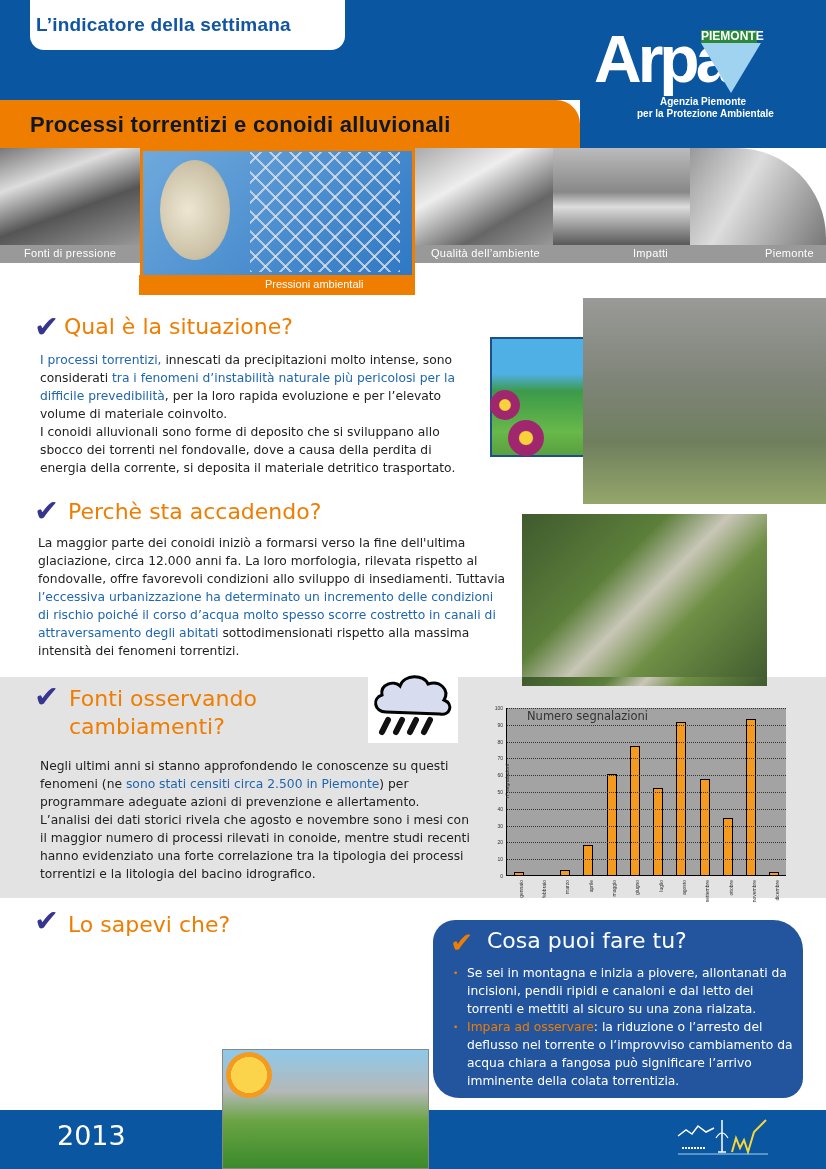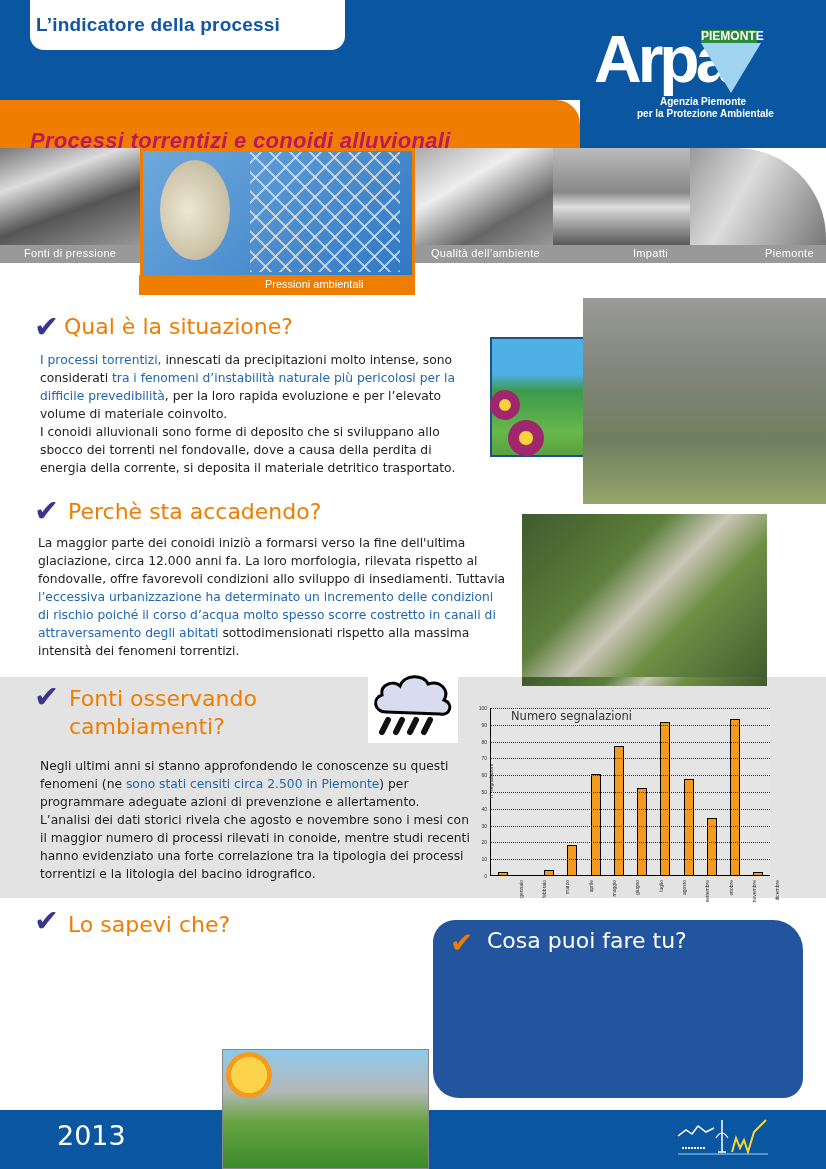--- a/index.html
+++ b/index.html
@@ -6,21 +6,21 @@
   html, body { width: 826px; height: 1169px; background: #ffffff; overflow: hidden; }
   body { position: relative; font-family: "DejaVu Sans", sans-serif; color: #222; }
   .abs { position: absolute; }
 
   
   .top-band { left: 0; top: 0; width: 826px; height: 100px; background: #0a56a0; }
   .kicker-box { left: 30px; top: 0; width: 315px; height: 50px; background: #fff; border-radius: 0 0 14px 14px; }
   .kicker { left: 36px; top: 14px; font-family: "Liberation Sans", sans-serif; font-weight: bold; font-size: 19px; color: #1155a3; letter-spacing: 0.2px; }
   .title-band { left: 0; top: 100px; width: 580px; height: 48px; background: #ef7d00; border-radius: 0 24px 0 0; }
   .title-right-blue { left: 580px; top: 100px; width: 246px; height: 48px; background: #0a56a0; }
-  .title { left: 30px; top: 128px; font-family: "Liberation Sans", sans-serif; font-weight: bold; font-size: 22px; color: #be185d; letter-spacing: 0.3px; font-style: italic; }
+  .title { left: 30px; top: 112px; font-family: "Liberation Sans", sans-serif; font-weight: bold; font-size: 22px; color: #0f172a; letter-spacing: 0.3px; }
 
   
   .logo-word { left: 594px; top: 26px; font-family: Liberation Sans, sans-serif; font-weight: bold; font-size: 66px; color: #fff; letter-spacing: -4px; line-height: 66px; }
   .logo-pie { left: 701px; top: 30px; width: 56px; height: 13px; background: #2a8a3a; color: #fff; font-size: 12px; font-weight: bold; text-align: center; line-height: 13px; font-family: "Liberation Sans", sans-serif; }
   .logo-tri { left: 701px; top: 43px; width: 0; height: 0; border-left: 30px solid transparent; border-right: 30px solid transparent; border-top: 50px solid #9fd3f0; }
   .logo-sub1 { left: 660px; top: 96px; font-family: "Liberation Sans", sans-serif; font-weight: bold; font-size: 10px; color: #fff; }
   .logo-sub2 { left: 637px; top: 108px; font-family: "Liberation Sans", sans-serif; font-weight: bold; font-size: 10px; color: #fff; }
 
   
   .strip { top: 148px; height: 98px; }
@@ -49,21 +49,21 @@
   .flower2 { left: 508px; top: 420px; width: 36px; height: 36px; background: radial-gradient(circle,#f7d23b 0 25%,#a0276e 30% 100%); border-radius: 50%; }
   .mtn-photo { left: 583px; top: 298px; width: 243px; height: 206px; background: linear-gradient(180deg,#9a9a98 0%,#7f8478 40%,#6f7f5e 70%,#95a76a 100%); }
   .fan-photo { left: 522px; top: 514px; width: 245px; height: 172px; background: linear-gradient(135deg,#3f5a2e 0%,#5c7f3a 35%,#c9c6b8 50%,#6f8f45 65%,#3f5a2e 100%); }
 
   
   .gray-band { left: 0; top: 677px; width: 826px; height: 221px; background: #e3e3e3; }
   .cloud-box { left: 368px; top: 668px; width: 90px; height: 75px; background: #fff; }
 
   
   .chart { left: 476px; top: 698px; width: 340px; height: 200px; }
-  .chart-plot { position: absolute; left: 14px; top: 10px; width: 280px; height: 168px; background: #e5e5e5; border-left: 1.5px solid #000; border-bottom: 1.5px solid #000; }
+  .chart-plot { position: absolute; left: 30px; top: 10px; width: 280px; height: 168px; background: #a3a3a3; border-left: 1.5px solid #000; border-bottom: 1.5px solid #000; }
   .grid { position: absolute; left: 0; width: 100%; border-top: 1px dotted #333; }
   .ytick { position: absolute; left: -22px; font-size: 5px; color: #333; width: 18px; text-align: right; font-family: "Liberation Sans", sans-serif; }
   .ylabel { position: absolute; left: -3px; top: 90px; font-size: 5px; color: #333; transform: rotate(-90deg); transform-origin: left top; white-space: nowrap; font-family: "Liberation Sans", sans-serif; }
   .chart-title { position: absolute; left: 20px; top: 1px; font-family: "DejaVu Sans", sans-serif; font-size: 11.5px; color: #333; }
   .bars { position: absolute; left: 0; bottom: 0; width: 100%; height: 100%; display: flex; align-items: flex-end; }
   .bar-slot { flex: 1; height: 100%; display: flex; align-items: flex-end; justify-content: center; }
   .bar { width: 10px; background: #f39a1f; border: 1.2px solid #000; border-bottom: none; }
   .xlabels { position: absolute; left: 30px; top: 180px; width: 280px; display: flex; }
   .xl { flex: 1; position: relative; height: 30px; }
   .xl span { position: absolute; left: 50%; top: 2px; font-size: 5px; color: #333; transform: rotate(-90deg) translateX(-100%); transform-origin: left top; white-space: nowrap; font-family: "Liberation Sans", sans-serif; }
@@ -86,21 +86,21 @@
   .year { left: 57px; top: 1120px; font-family: "DejaVu Sans", sans-serif; font-size: 27px; color: #fff; }
   .cartoon2 { left: 222px; top: 1049px; width: 207px; height: 120px; background: linear-gradient(180deg,#8ec9ea 0%,#b5b8b8 35%,#6aa444 60%,#3b8a2c 100%); border: 1px solid #888; }
   .sun { left: 226px; top: 1052px; width: 46px; height: 46px; background: radial-gradient(circle,#fbd44b 0 55%,#f39a1f 56% 100%); border-radius: 50%; }
   .footer-logo { left: 676px; top: 1118px; width: 95px; height: 42px; }
 </style>
 </head>
 <body>
 
 <div class="abs top-band"></div>
 <div class="abs kicker-box"></div>
-<div class="abs kicker">L’indicatore della processi</div>
+<div class="abs kicker">L’indicatore della settimana</div>
 
 <div class="abs title-right-blue"></div>
 <div class="abs title-band"></div>
 <div class="abs title">Processi torrentizi e conoidi alluvionali</div>
 
 <div class="abs logo-word">Arpa</div>
 <div class="abs logo-tri"></div>
 <div class="abs logo-pie">PIEMONTE</div>
 <div class="abs logo-sub1">Agenzia Piemonte</div>
 <div class="abs logo-sub2">per la Protezione Ambientale</div>
@@ -259,20 +259,22 @@
 
 <div class="abs check" style="left:34px;top:906px;">✔</div>
 <div class="abs h2" style="left:68px;top:912px;">Lo sapevi che?</div>
 <div class="abs body-text sapevi-list">
 </div>
 
 <div class="abs callout"></div>
 <div class="abs callout-check">✔</div>
 <div class="abs callout-title">Cosa puoi fare tu?</div>
 <div class="abs body-text callout-body">
+  <div class="li"><span>Se sei in montagna e inizia a piovere, allontanati da incisioni, pendii ripidi e canaloni e dal letto dei torrenti e mettiti al sicuro su una zona rialzata.</span></div>
+  <div class="li"><span class="hlo">Impara ad osservare</span><span>: la riduzione o l’arresto del deflusso nel torrente o l’improvviso cambiamento da acqua chiara a fangosa può significare l’arrivo imminente della colata torrentizia.</span></div>
 </div>
 
 <div class="abs footer"></div>
 <div class="abs year">2013</div>
 <div class="abs cartoon2"></div>
 <div class="abs sun"></div>
 <div class="abs footer-logo">
   <svg width="95" height="42" viewBox="0 0 95 42">
     <path d="M2 18 L10 12 L16 16 L22 8 L30 14 L38 10" stroke="#fff" stroke-width="1.5" fill="none"></path>
     <path d="M46 2 L46 34 M42 34 L50 34" stroke="#fff" stroke-width="1.5" fill="none"></path>

